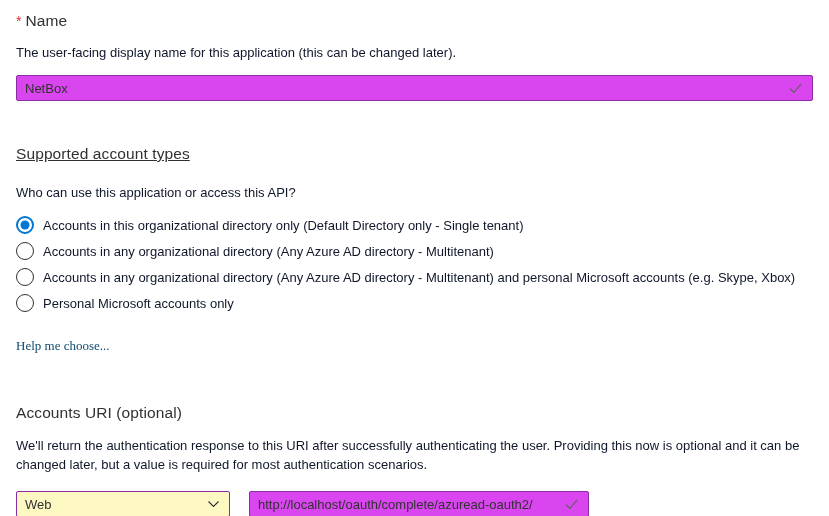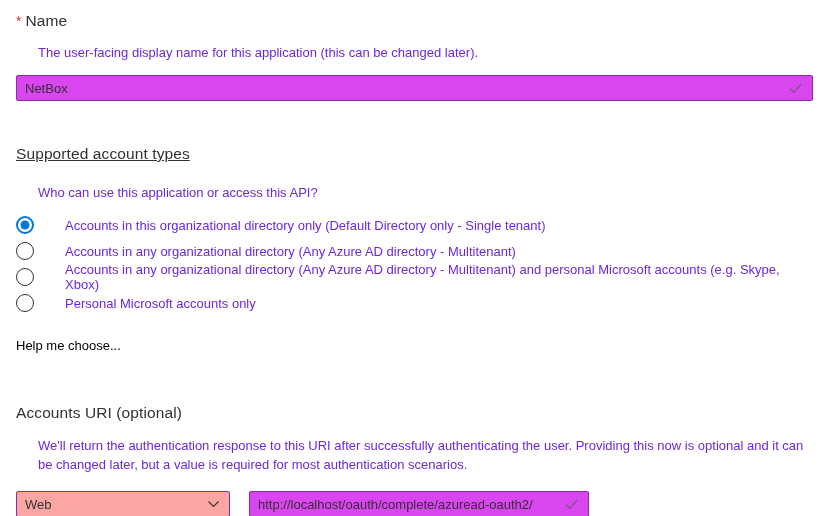--- a/index.html
+++ b/index.html
@@ -15,22 +15,21 @@
   .section-title {
     font-size: 15.5px;
     font-weight: 400;
     color: #323130;
     letter-spacing: 0.1px;
   }
   .required-asterisk { color: #dd2c2c; margin-right: 4px; font-size: 14px; }
 
   .hint, .question, .radio-label, .para {
     font-size: 13px;
-    color: #6d28d9;
-    margin-left: 22px;
+    color: #0f172a;
   }
 
   
   .name-label-row { margin-bottom: 15px; }
   .name-hint { margin-bottom: 15px; }
 
   .input-wrap {
     position: relative;
     height: 26px;
     border: 1px solid #8a2da5;
@@ -87,37 +86,38 @@
     left: 50%; top: 50%;
     transform: translate(-50%, -50%);
     width: 9px; height: 9px;
     border-radius: 50%;
     background: #0078d4;
   }
   .help-link {
     display: inline-block;
     margin-top: 22px;
     font-size: 13px;
-    color: #000000;
+    color: #0c4a6e;
     text-decoration: none;
     cursor: pointer;
+    font-family: Liberation Serif, serif;
   }
 
   
   .redirect-title { margin-top: 50px; margin-bottom: 14px; }
   .para { max-width: 800px; line-height: 19px; margin-bottom: 17px; }
 
   .uri-row { display: flex; align-items: center; }
   .platform-select {
     position: relative;
     width: 214px;
     height: 26px;
     border: 1px solid #8a2da5;
     border-radius: 2px;
-    background: #fca5a5;
+    background: #fef9c3;
     display: flex;
     align-items: center;
     padding: 0 28px 0 8px;
     font-size: 13px;
     color: #323130;
     cursor: pointer;
   }
   .chevron {
     position: absolute;
     right: 8px; top: 50%;

